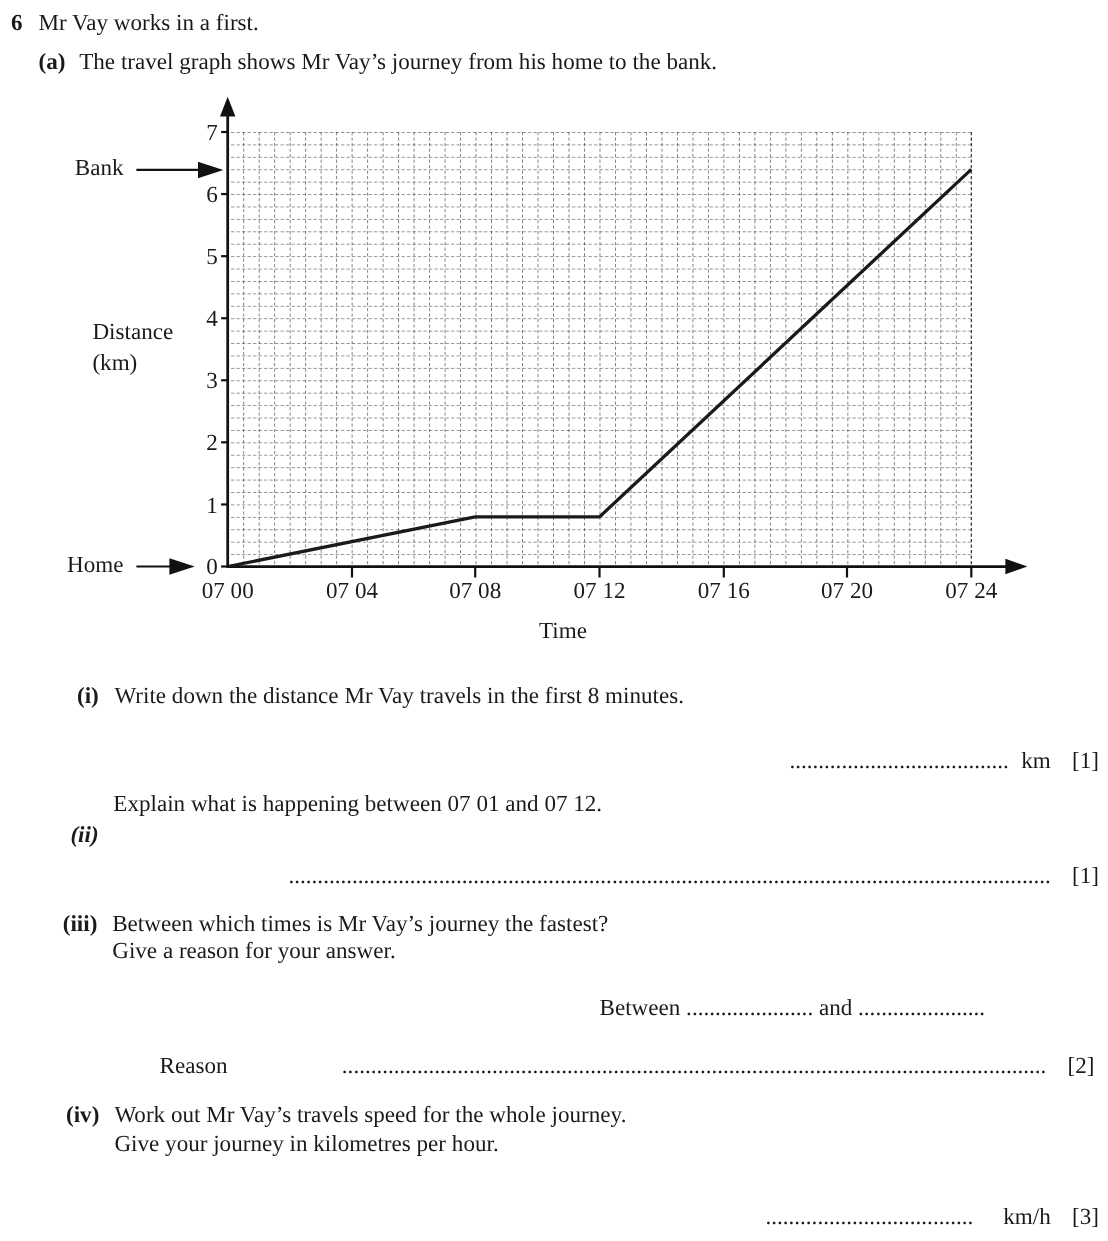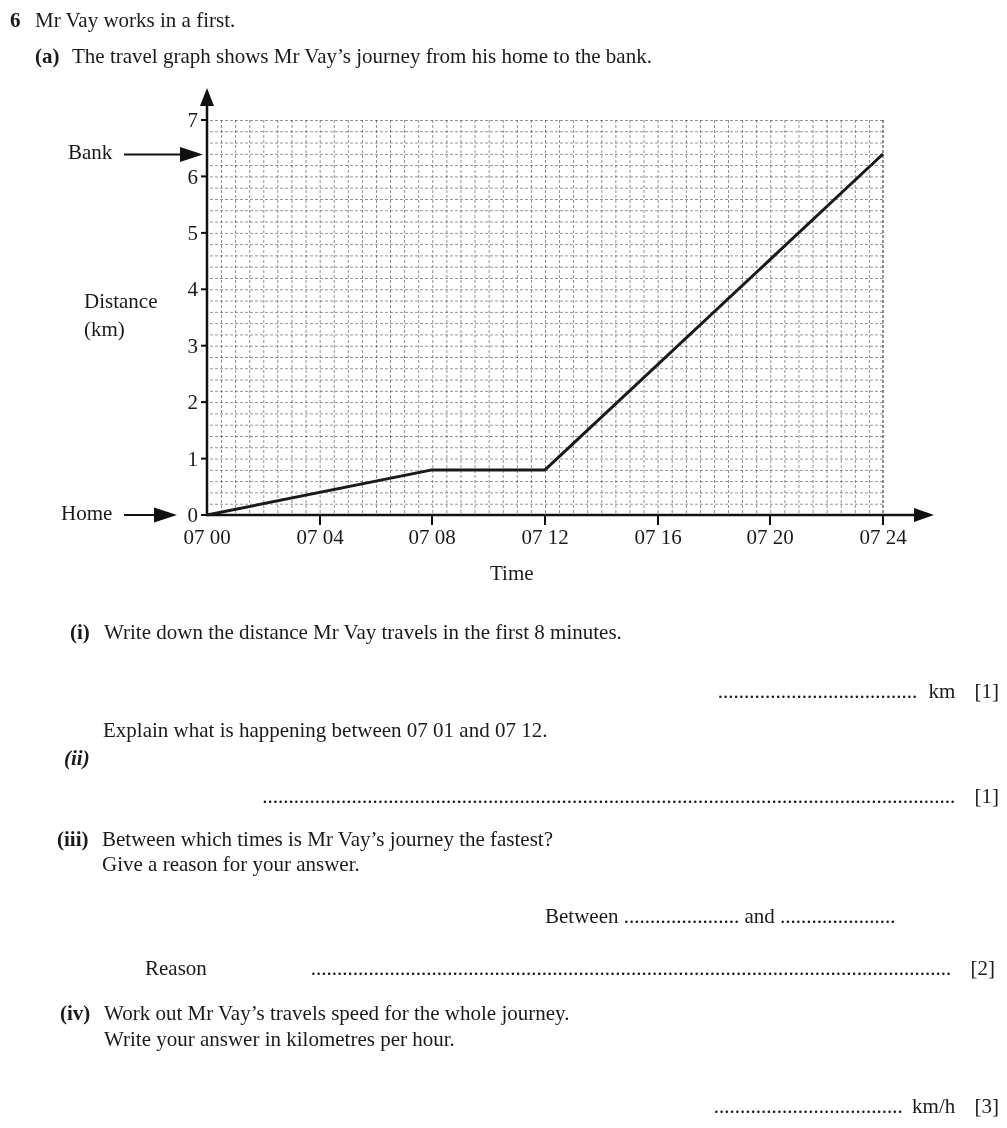--- a/index.html
+++ b/index.html
@@ -130,18 +130,18 @@
   <span class="dots">......................</span>
 </div>
 <div class="abs" style="left:145px; top:956px;">Reason</div>
 <div class="abs" style="right:12px; top:956px;">
   <span class="dots">..........................................................................................................................</span>
   <span style="margin-left:14px;">[2]</span>
 </div>
 
 <div class="abs bold" style="left:60px; top:1001px;">(iv)</div>
 <div class="abs" style="left:104px; top:1001px;">Work out Mr Vay’s travels speed for the whole journey.</div>
-<div class="abs" style="left:104px; top:1027px;">Write your answer in kilometres per hour.</div>
+<div class="abs" style="left:104px; top:1027px;">Give your journey in kilometres per hour.</div>
 <div class="abs" style="right:8px; top:1094px;">
   <span class="dots">....................................</span>
-  <span style="margin-left:4px;">km/h</span>
+  <span style="margin-left:22px;">km/h</span>
   <span style="margin-left:14px;">[3]</span>
 </div>
 
 </body></html>

